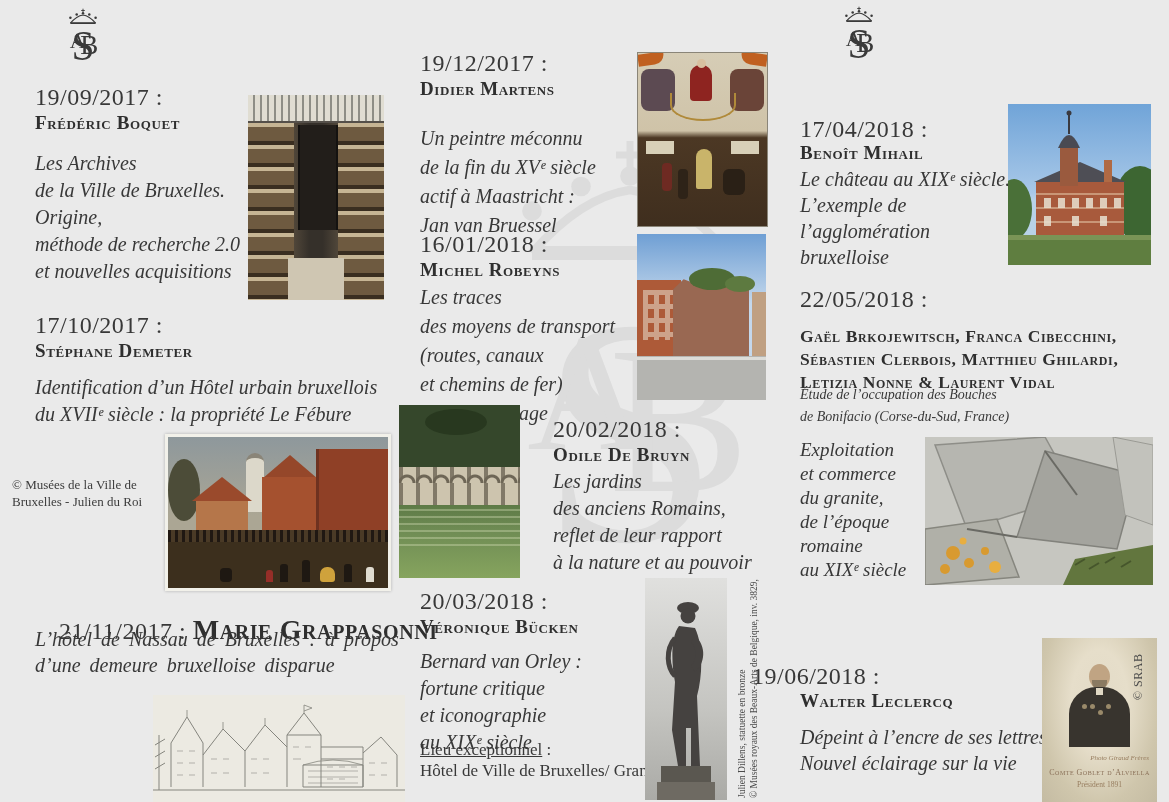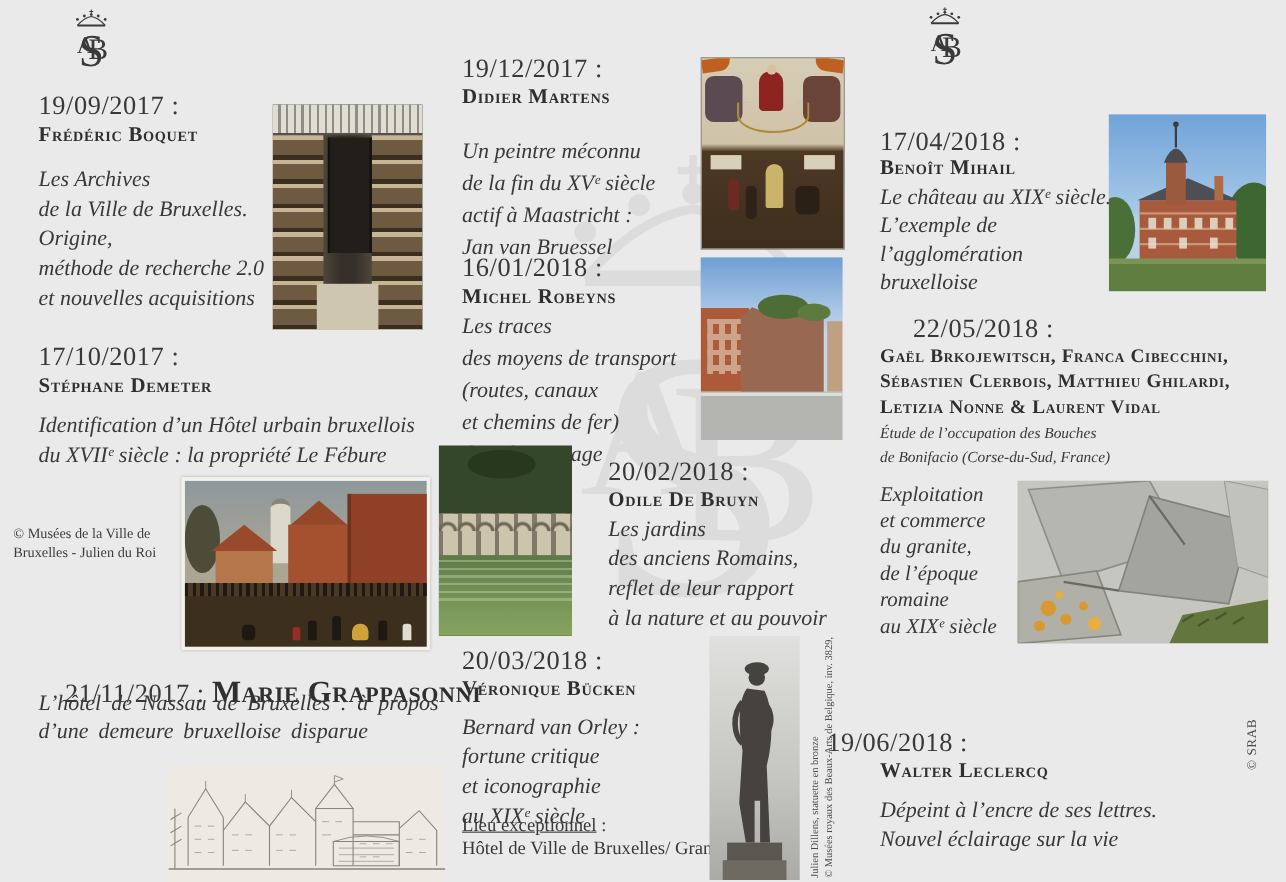--- a/index.html
+++ b/index.html
@@ -5,21 +5,21 @@
   html,body{margin:0;padding:0;}
   #page{
     position:relative; width:1169px; height:802px; overflow:hidden;
     background:#eaeaea;
     font-family:"Liberation Serif", serif;
     color:#383838;
   }
   .abs{position:absolute;}
   .date{font-size:24px; letter-spacing:.5px; white-space:pre;}
   .speaker{font-weight:bold; font-variant:small-caps; font-size:19px; letter-spacing:.6px; white-space:pre; color:#2f2f2f;}
-  .speakers-multi{font-weight:bold; font-variant:small-caps; font-size:17.5px; line-height:23px; letter-spacing:.6px; white-space:pre; color:#2f2f2f;}
+  .speakers-multi{font-weight:bold; font-variant:small-caps; font-size:17.5px; line-height:23px; letter-spacing:.6px; white-space:pre; color:#2f2f2f;margin-top:13px;}
   .title{font-style:italic; font-size:20px; line-height:27px; white-space:pre;}
   .caption{font-size:13px; line-height:17px; white-space:pre; color:#3c3c3c;}
   .venue-label{font-size:17px; text-decoration:underline;margin-top:40px;}
   .venue-colon{font-size:17px;}
   .venue{font-size:17px;}
   .rot{transform:rotate(-90deg); transform-origin:0 0; white-space:pre;}
   .rot-caption{font-size:9.5px; color:#4a4a4a;}
   .srab-credit{font-size:12px; color:#4a4a4a; letter-spacing:.5px;}
   .spread{word-spacing:4px;}
   .mono-logo{color:#3a3a3a;}
@@ -346,21 +346,21 @@
         <rect x="36" y="112" width="7" height="10"></rect>
           <rect x="64" y="112" width="7" height="10"></rect>
         <rect x="92" y="112" width="7" height="10"></rect>
       </g>
       <rect x="0" y="134" width="143" height="27" fill="#5f7e40"></rect>
       <rect x="0" y="131" width="143" height="5" fill="#7a9456"></rect>
     </svg>
   </div>
 
   <div>
-    <div class="abs date" style="left:830px;top:286px">22/05/2018 :</div>
+    <div class="abs date" style="left:800px;top:286px">22/05/2018 :</div>
     <div class="abs speakers-multi" style="left:800px;top:312px">Gaël Brkojewitsch, Franca Cibecchini,
 Sébastien Clerbois, Matthieu Ghilardi,
 Letizia Nonne &amp; Laurent Vidal</div>
     <div class="abs title" style="left:800px;top:384px;font-size:14px;line-height:22px">Étude de l’occupation des Bouches
 de Bonifacio (Corse-du-Sud, France)</div>
     <div class="abs title" style="left:800px;top:438px;font-size:19px;line-height:24px">Exploitation
 et commerce
 du granite,
 de l’époque
 romaine
@@ -387,15 +387,28 @@
       <path d="M150,128 l10,-6 M164,132 l10,-6 M180,126 l10,-6 M196,130 l10,-6" stroke="#46562c" stroke-width="2"></path>
     </svg>
   </div>
 
   <div>
     <div class="abs date" style="left:752px;top:663px">19/06/2018 :</div>
     <div class="abs speaker" style="left:800px;top:690px">Walter Leclercq</div>
     <div class="abs title" style="left:800px;top:724px;line-height:26px">Dépeint à l’encre de ses lettres.
 Nouvel éclairage sur la vie</div>
   </div>
+  <div class="ph ph-portrait" style="left:1042px;top:638px;width:115px;height:164px;z-index:1">
+    <div class="l head"></div>
+    <div class="l beard"></div>
+    <div class="l torso"></div>
+    <div class="l collar"></div>
+    <div class="l medal" style="left:40px"></div>
+    <div class="l medal" style="left:48px"></div>
+    <div class="l medal" style="left:56px;top:72px"></div>
+    <div class="l medal" style="left:64px"></div>
+    <div class="l cap1">Photo Giraud Frères</div>
+    <div class="l cap2">Comte Goblet d’Alviella</div>
+    <div class="l cap3">Président 1891</div>
+  </div>
   <div class="abs rot srab-credit" style="left:1131px;top:700px;z-index:2">© SRAB</div>
 
 </div>
 
 </body></html>

